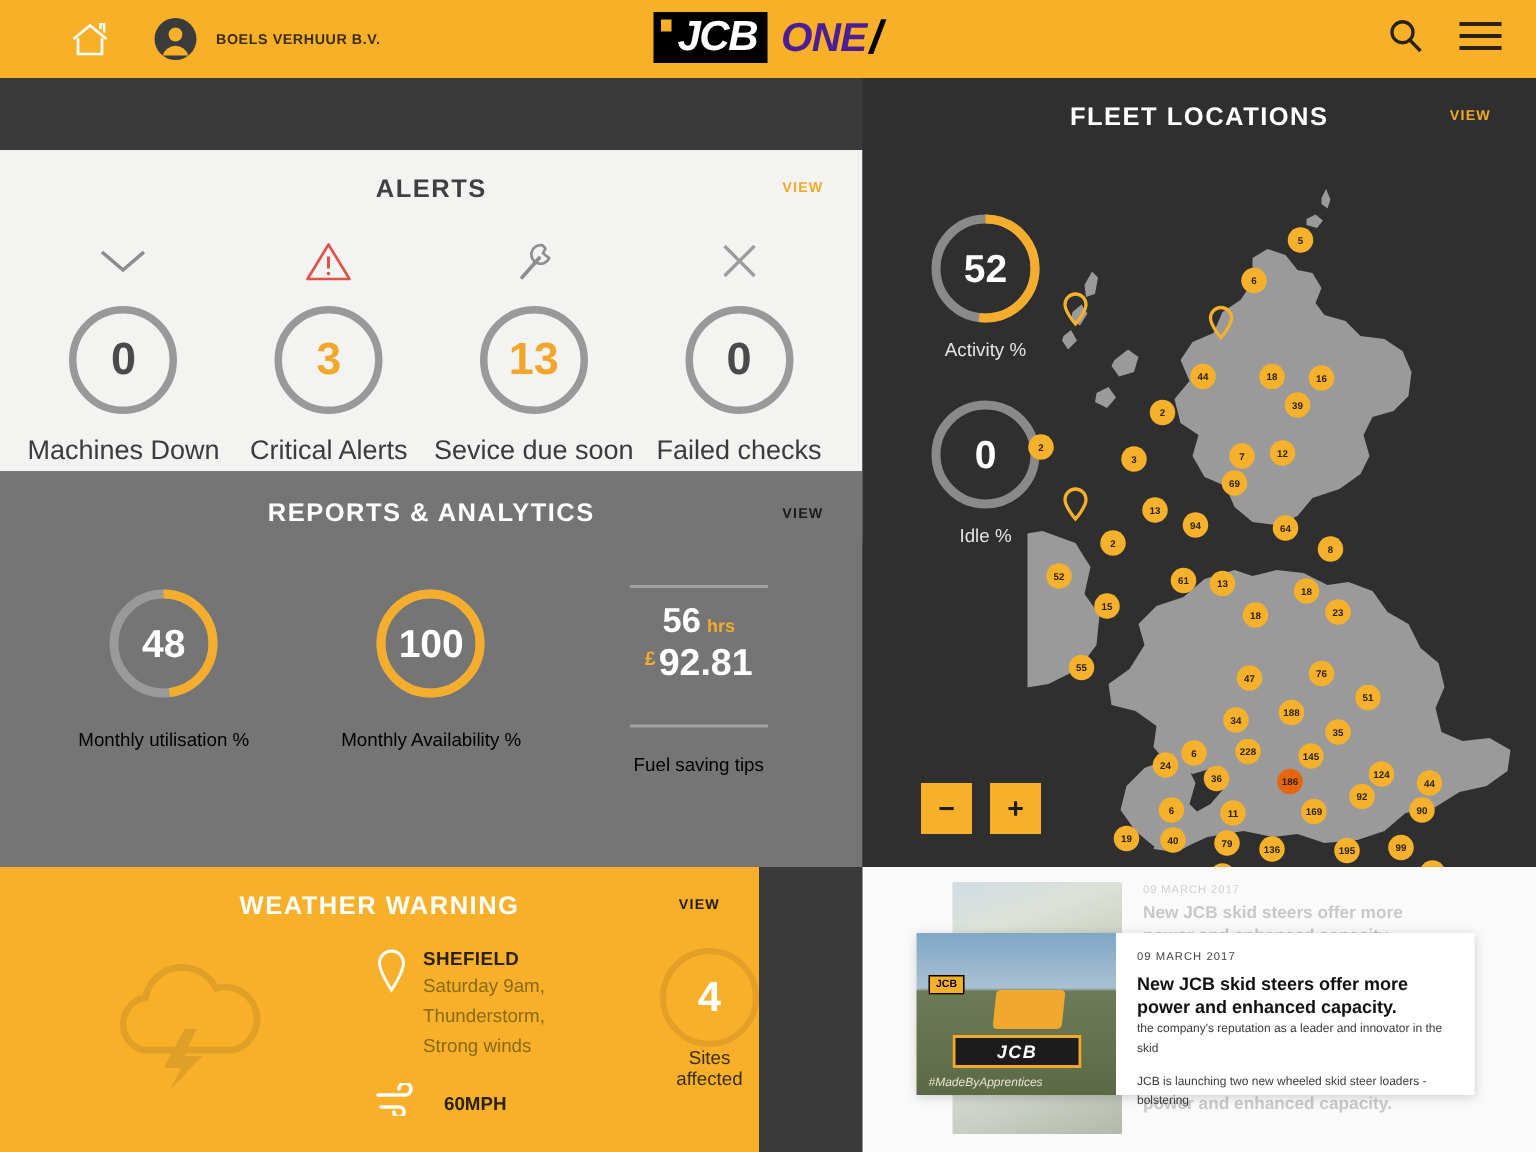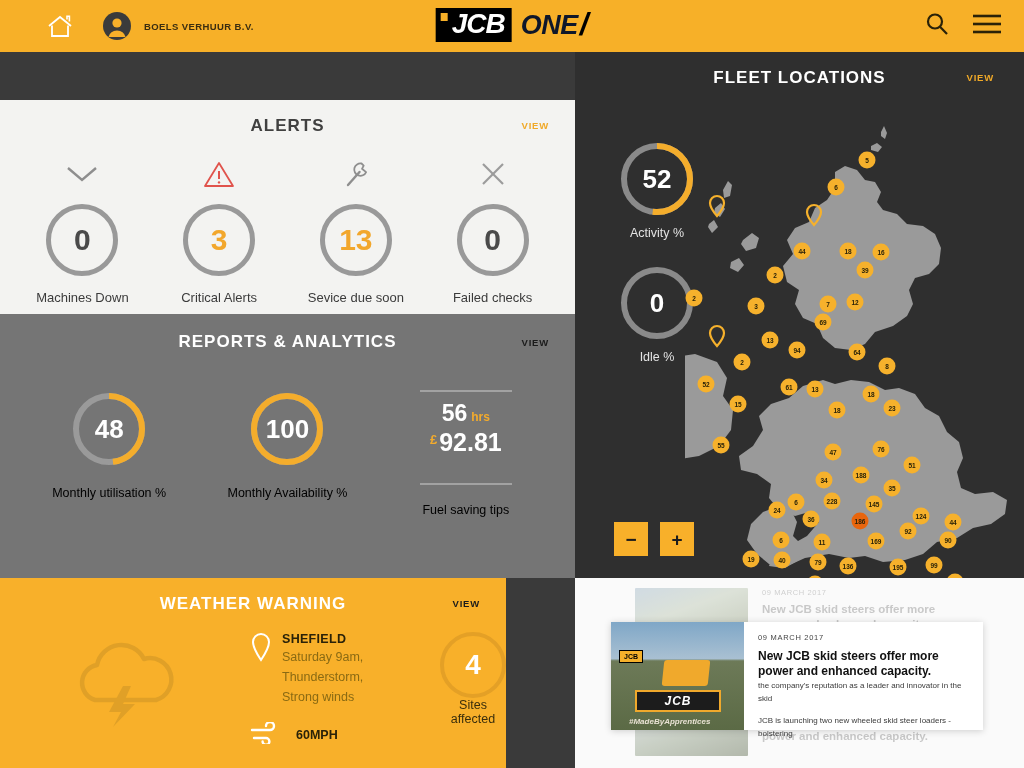--- a/index.html
+++ b/index.html
@@ -29,21 +29,21 @@
     background: #000; color: #fff; font-weight: bold; font-style: italic;
     font-size: 28px; letter-spacing: -1px; padding: 1px 7px 3px 7px;
     line-height: 30px; position: relative; font-family: "Liberation Sans", sans-serif;
   }
   .logo-jcb .tick {
     position: absolute; left: 5px; top: 5px; width: 7px; height: 8px;
     background: #f7b028;
   }
   .logo-jcb span.txt { margin-left: 9px; display: inline-block; }
   .logo-one {
-    color: #0f172a; font-weight: bold; font-style: italic; font-size: 27px;
+    color: #4c1d95; font-weight: bold; font-style: italic; font-size: 27px;
     margin-left: 9px; letter-spacing: -.5px;
   }
   .logo-slash {
     color: #000; font-weight: bold; font-style: italic; font-size: 31px;
     margin-left: 2px;
   }
   .hdr-right {
     position: absolute; right: 22px; top: 0; height: 52px;
     display: flex; align-items: center; gap: 22px;
   }
@@ -72,21 +72,21 @@
   .alert-cell { flex: 1; text-align: center; }
   .alert-ico { height: 36px; display: flex; align-items: center; justify-content: center; }
   .ring {
     width: 72px; height: 72px; border-radius: 50%;
     border: 5px solid #999; margin: 12px auto 0;
     display: flex; align-items: center; justify-content: center;
     font-size: 30px; font-weight: bold;
   }
   .ring.dark { color: #4a4a4a; }
   .ring.amber-num { color: #f2a72c; }
-  .alert-label { margin-top: 14px; font-size: 13px; color: #3b3b3b; }
+  .alert-label { margin-top: 14px; font-size: 18px; color: #3b3b3b; }
 
   
   #reports {
     left: 0; top: 314px; width: 575px; height: 264px; background: #757575;
   }
   #reports .panel-title { color: #fff; padding-top: 18px; }
   #reports .view-link { color: #1b1b1b; right: 26px; top: 23px; }
   .rep-row { display: flex; margin-top: 38px; padding: 0 20px; }
   .rep-cell { flex: 1; text-align: center; }
   .rep-label { margin-top: 18px; font-size: 12.5px; color: #000000; }
@@ -174,22 +174,22 @@
     position: absolute; left: 52px; top: 38px; width: 46px; height: 26px;
     background: #f0a92c; border-radius: 3px; transform: skewX(-6deg);
   }
   .nc-logo {
     position: absolute; left: 24px; bottom: 18px; width: 86px; height: 22px;
     background: #1c1c1c; border: 2px solid #f0a92c; color: #fff;
     font-size: 12px; font-weight: bold; font-style: italic; letter-spacing: 1px;
     display: flex; align-items: center; justify-content: center;
   }
   .nc-hash {
-    position: absolute; left: 18px; bottom: 4px; font-size: 8px; color: #e9e2d4;
-    font-style: italic; font-weight: bold;
+    position: absolute; left: 8px; bottom: 4px; font-size: 8px; color: #e9e2d4;
+    font-style: italic; font-weight: normal;
   }
   .news-card-body { padding: 11px 12px 0 14px; }
   .nc-date { font-size: 7.5px; letter-spacing: .7px; color: #444; }
   .nc-title { font-size: 12px; font-weight: bold; color: #111; line-height: 15px; margin-top: 7px; }
   .nc-desc { font-size: 8px; color: #3a3a3a; line-height: 13px; margin-top: 9px; }
 </style>
 </head>
 <body>
 
 <div id="app">

